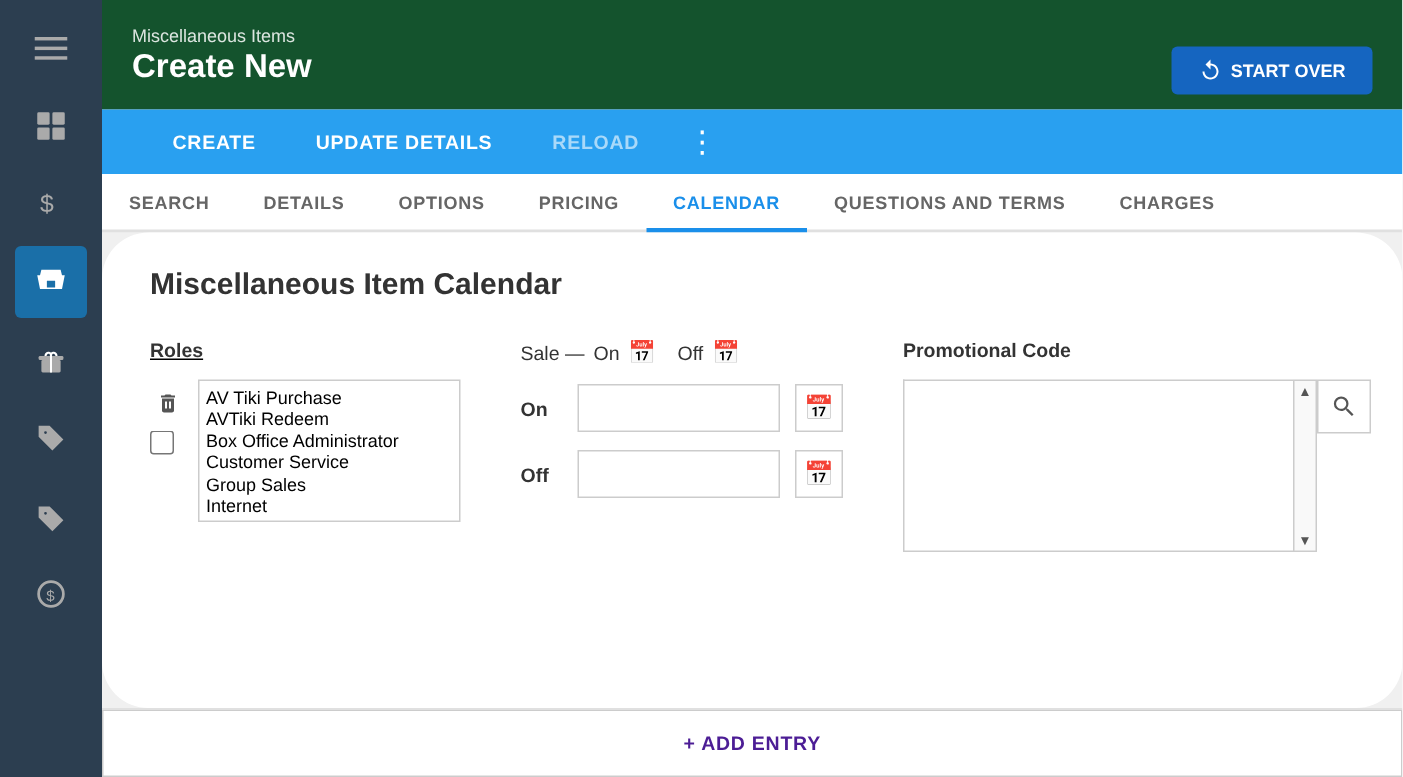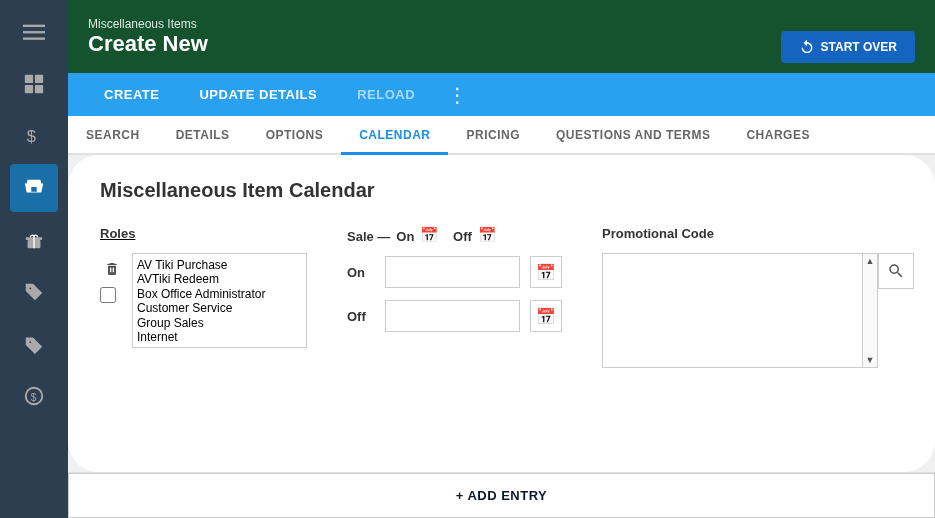--- a/index.html
+++ b/index.html
@@ -68,21 +68,21 @@
       align-items: center;
       gap: 6px;
       margin-top: 21px;
     }
 
     
     .action-bar {
       background: #29a0f0;
       display: flex;
       align-items: center;
-      padding: 0 16px;
+      padding: 0 27px;
       gap: 0;
     }
     .action-btn {
       color: white;
       background: none;
       border: none;
       padding: 14px 20px;
       cursor: pointer;
       font-size: 13px;
       font-weight: 600;
@@ -199,24 +199,24 @@
     }
 
     
     .sale-section {
       display: flex;
       flex-direction: column;
       gap: 12px;
     }
     .sale-header {
       display: flex;
-      align-items: flex-end;
+      align-items: center;
       gap: 6px;
       font-size: 13px;
-      font-weight: 700;
+      font-weight: 400;
       color: #333;
     }
     .sale-header .cal-icon {
       font-size: 15px;
       cursor: pointer;
     }
     .sale-row {
       display: flex;
       align-items: center;
       gap: 10px;
@@ -301,21 +301,21 @@
       padding: 0;
     }
     .add-entry-btn {
       width: 100%;
       padding: 14px;
       background: white;
       border: 1px solid #ccc;
       cursor: pointer;
       font-size: 13px;
       font-weight: 600;
-      color: #0f172a;
+      color: #4c1d95;
       letter-spacing: 0.5px;
       text-align: center;
       display: block;
     }
 
     
     .roles-list::-webkit-scrollbar { width: 12px; }
     .roles-list::-webkit-scrollbar-track { background: #f1f1f1; }
     .roles-list::-webkit-scrollbar-thumb { background: #bbb; }
   </style>
@@ -392,22 +392,22 @@
     <button class="action-btn">CREATE</button>
     <button class="action-btn">UPDATE DETAILS</button>
     <button class="action-btn disabled">RELOAD</button>
     <span class="action-bar-more">⋮</span>
   </div>
 
   <div class="tab-bar">
     <div class="tab">SEARCH</div>
     <div class="tab">DETAILS</div>
     <div class="tab">OPTIONS</div>
+    <div class="tab">PRICING</div>
     <div class="tab active">CALENDAR</div>
-    <div class="tab">PRICING</div>
     <div class="tab">QUESTIONS AND TERMS</div>
     <div class="tab">CHARGES</div>
   </div>
 
   <div class="content">
     <div class="content-title">Miscellaneous Item Calendar</div>
 
     <div class="calendar-form">
 
       <div class="roles-section">

